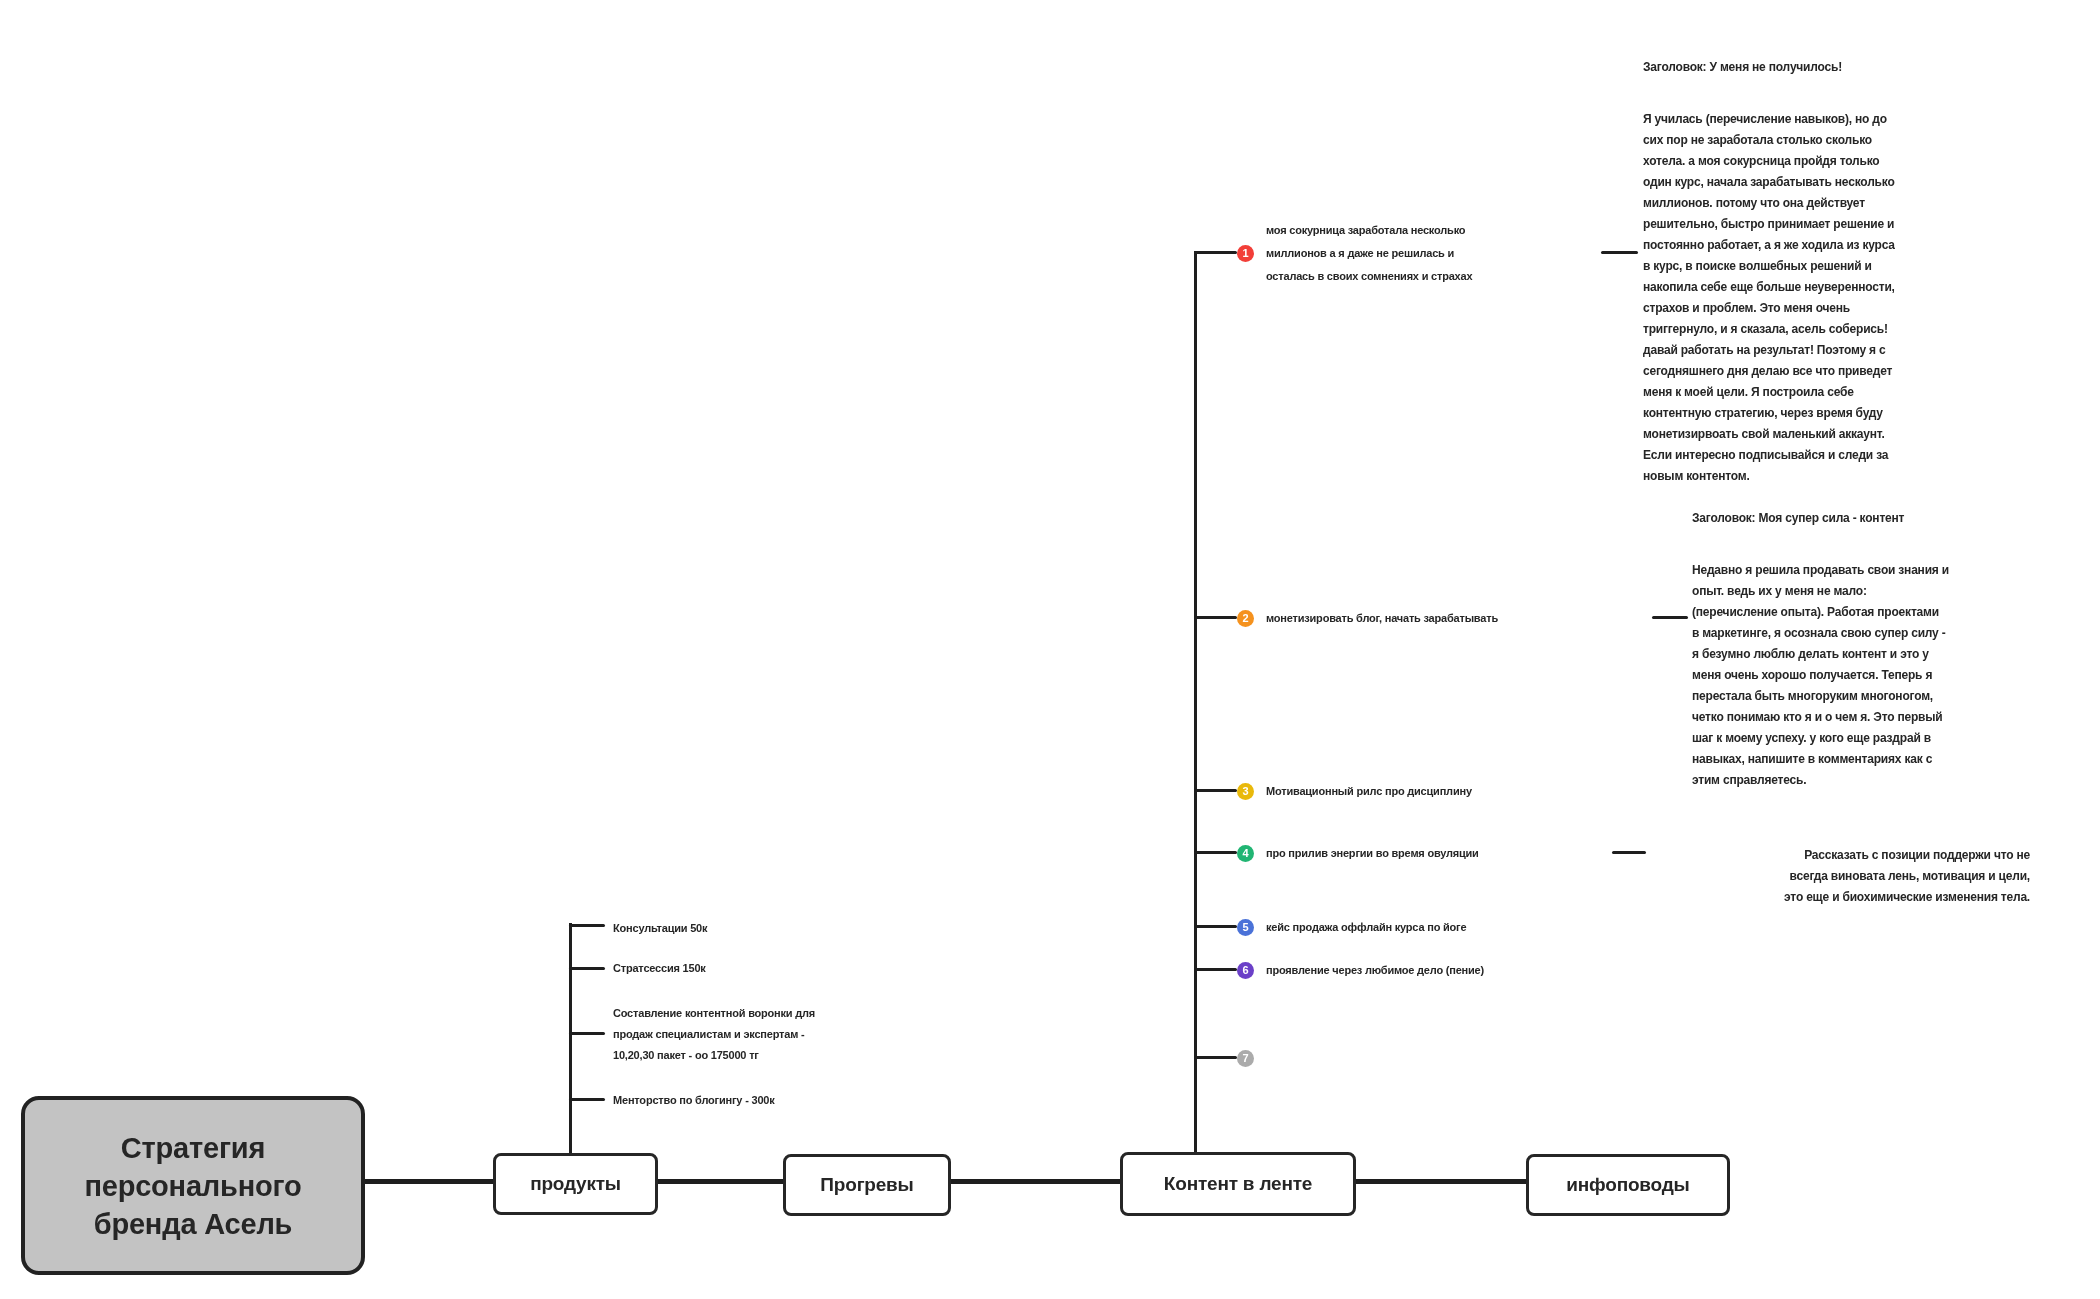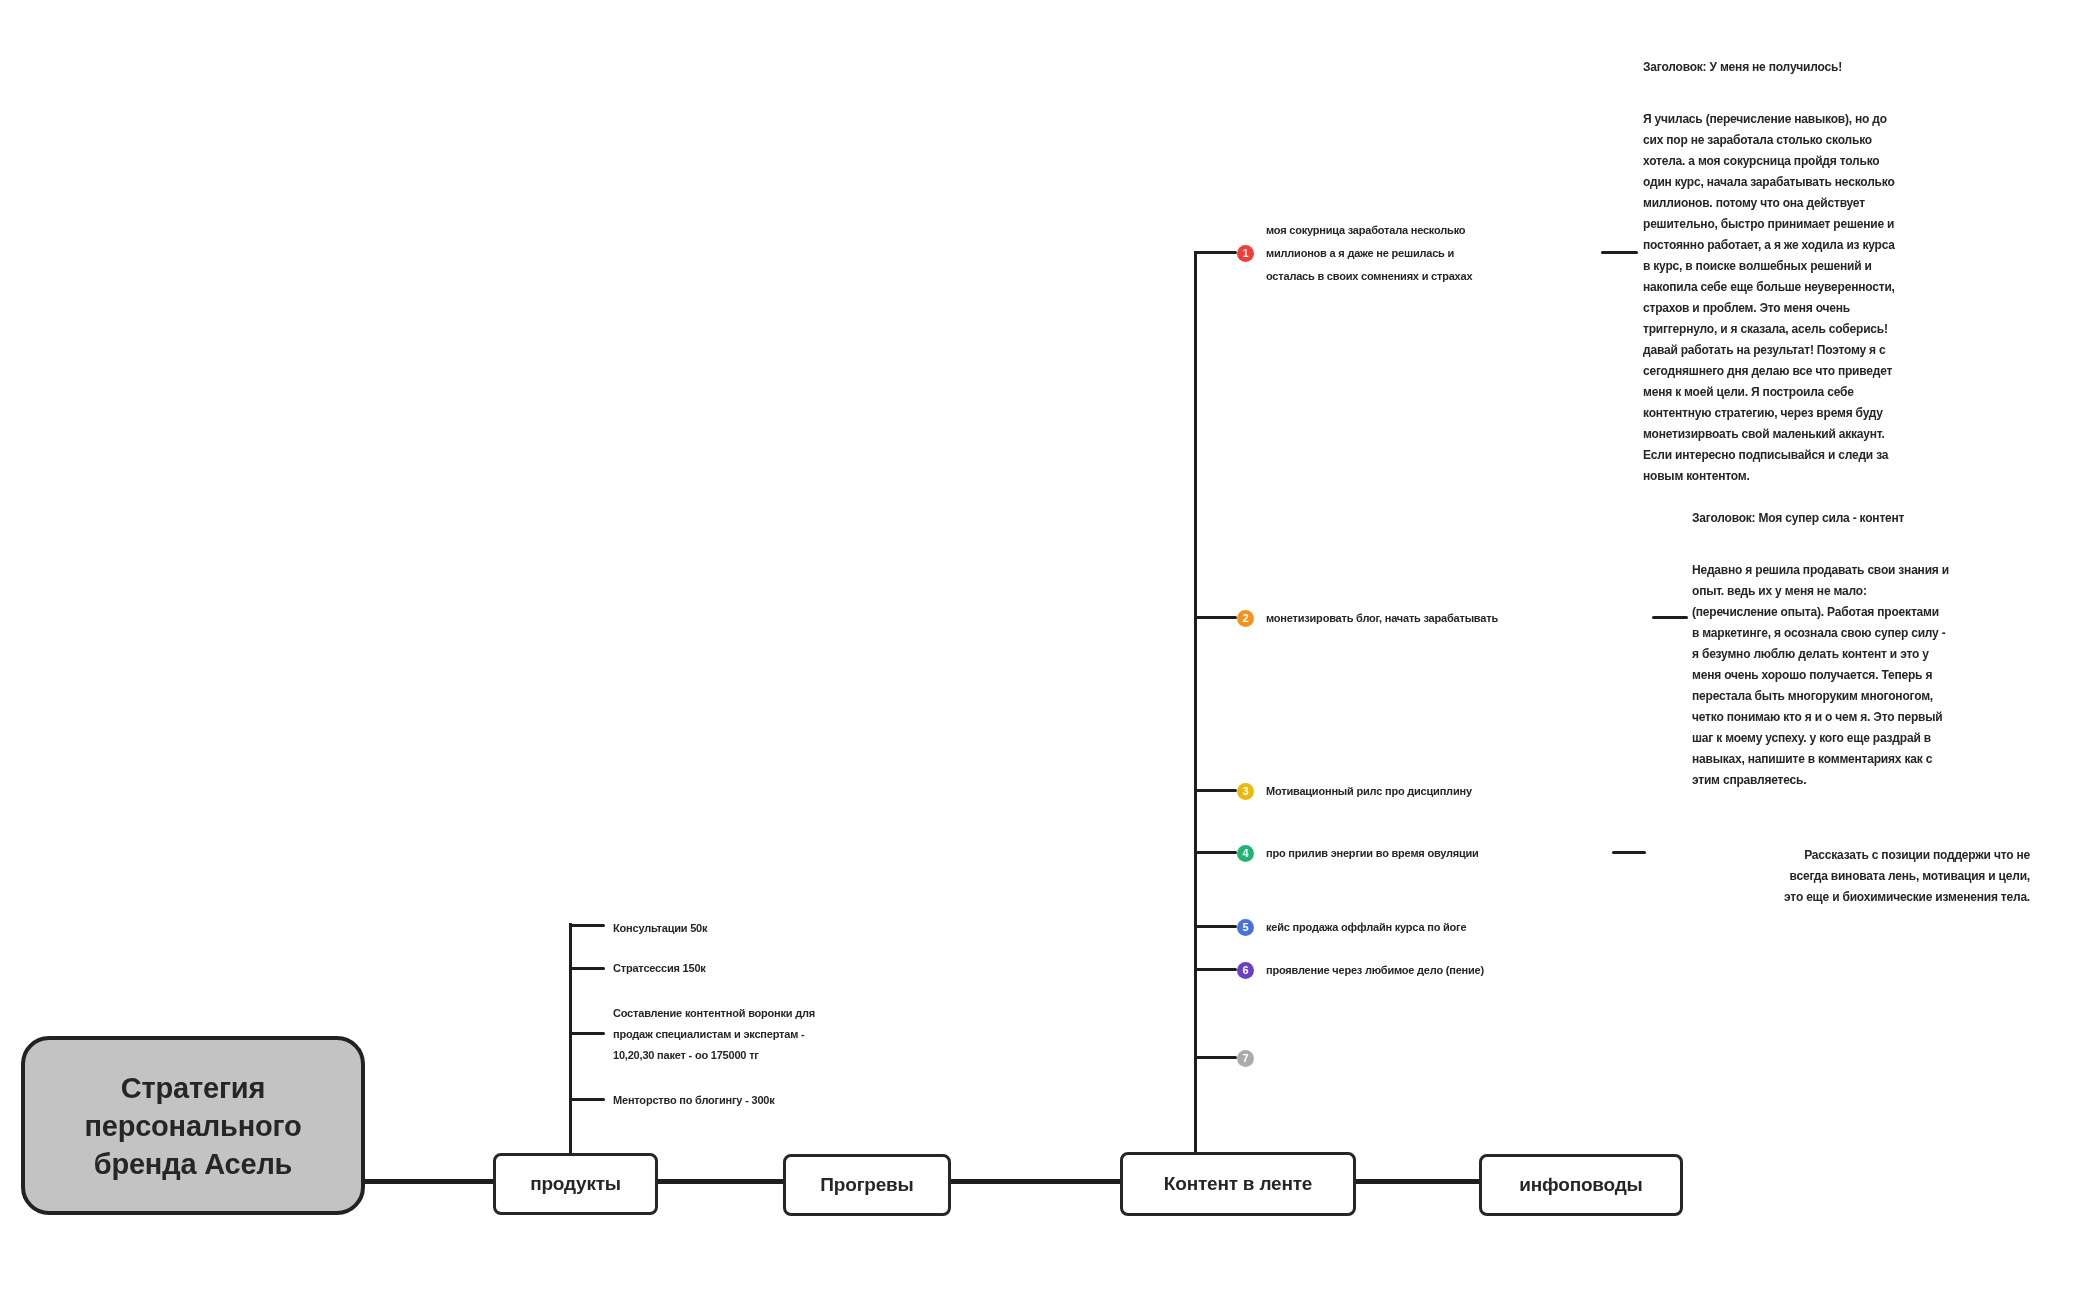--- a/index.html
+++ b/index.html
@@ -16,22 +16,22 @@
   .ltick{left:569px;width:36px;}
   .rtick{left:1195px;width:42px;}
   .note-dash{height:3px;border-radius:2px;}
   
   .topic-box{
     position:absolute;z-index:2;background:#ffffff;border:3px solid #262626;border-radius:8px;
     display:flex;align-items:center;justify-content:center;
     font-size:19px;font-weight:700;letter-spacing:-0.2px;
   }
   .root-box{
-    position:absolute;z-index:2;left:21px;top:1036px;width:336px;height:171px;
-    background:#c3c3c3;border:4px solid #222222;border-radius:28px;
+    position:absolute;z-index:2;left:21px;top:1096px;width:336px;height:171px;
+    background:#c3c3c3;border:4px solid #222222;border-radius:18px;
     display:flex;align-items:center;justify-content:center;text-align:center;
     font-size:29px;font-weight:700;line-height:38px;white-space:pre-line;letter-spacing:-0.2px;
   }
   
   .item-label{
     position:absolute;z-index:2;transform:translateY(-50%);
     font-size:11px;font-weight:700;line-height:23px;letter-spacing:-0.2px;
     white-space:pre-line;color:#262626;
   }
   .left-item{left:613px;line-height:21px;}
@@ -82,21 +82,21 @@
 
   <div class="topic-box" style="left:493px;top:1153px;width:159px;height:56px;">
     <span>продукты</span>
   </div>
   <div class="topic-box" style="left:783px;top:1154px;width:162px;height:56px;">
     <span>Прогревы</span>
   </div>
   <div class="topic-box" style="left:1120px;top:1152px;width:230px;height:58px;">
     <span>Контент в ленте</span>
   </div>
-  <div class="topic-box" style="left:1479px;top:1154px;width:198px;height:56px;">
+  <div class="topic-box" style="left:1526px;top:1154px;width:198px;height:56px;">
     <span>инфоповоды</span>
   </div>
 
   <div class="item-label left-item" style="top:928px;">Консультации 50к</div>
   <div class="item-label left-item" style="top:968px;">Стратсессия 150к</div>
   <div class="item-label left-item" style="top:1034px;">Составление контентной воронки для
 продаж специалистам и экспертам -
 10,20,30 пакет - оо 175000 тг</div>
   <div class="item-label left-item" style="top:1100px;">Менторство по блогингу - 300к</div>
 

